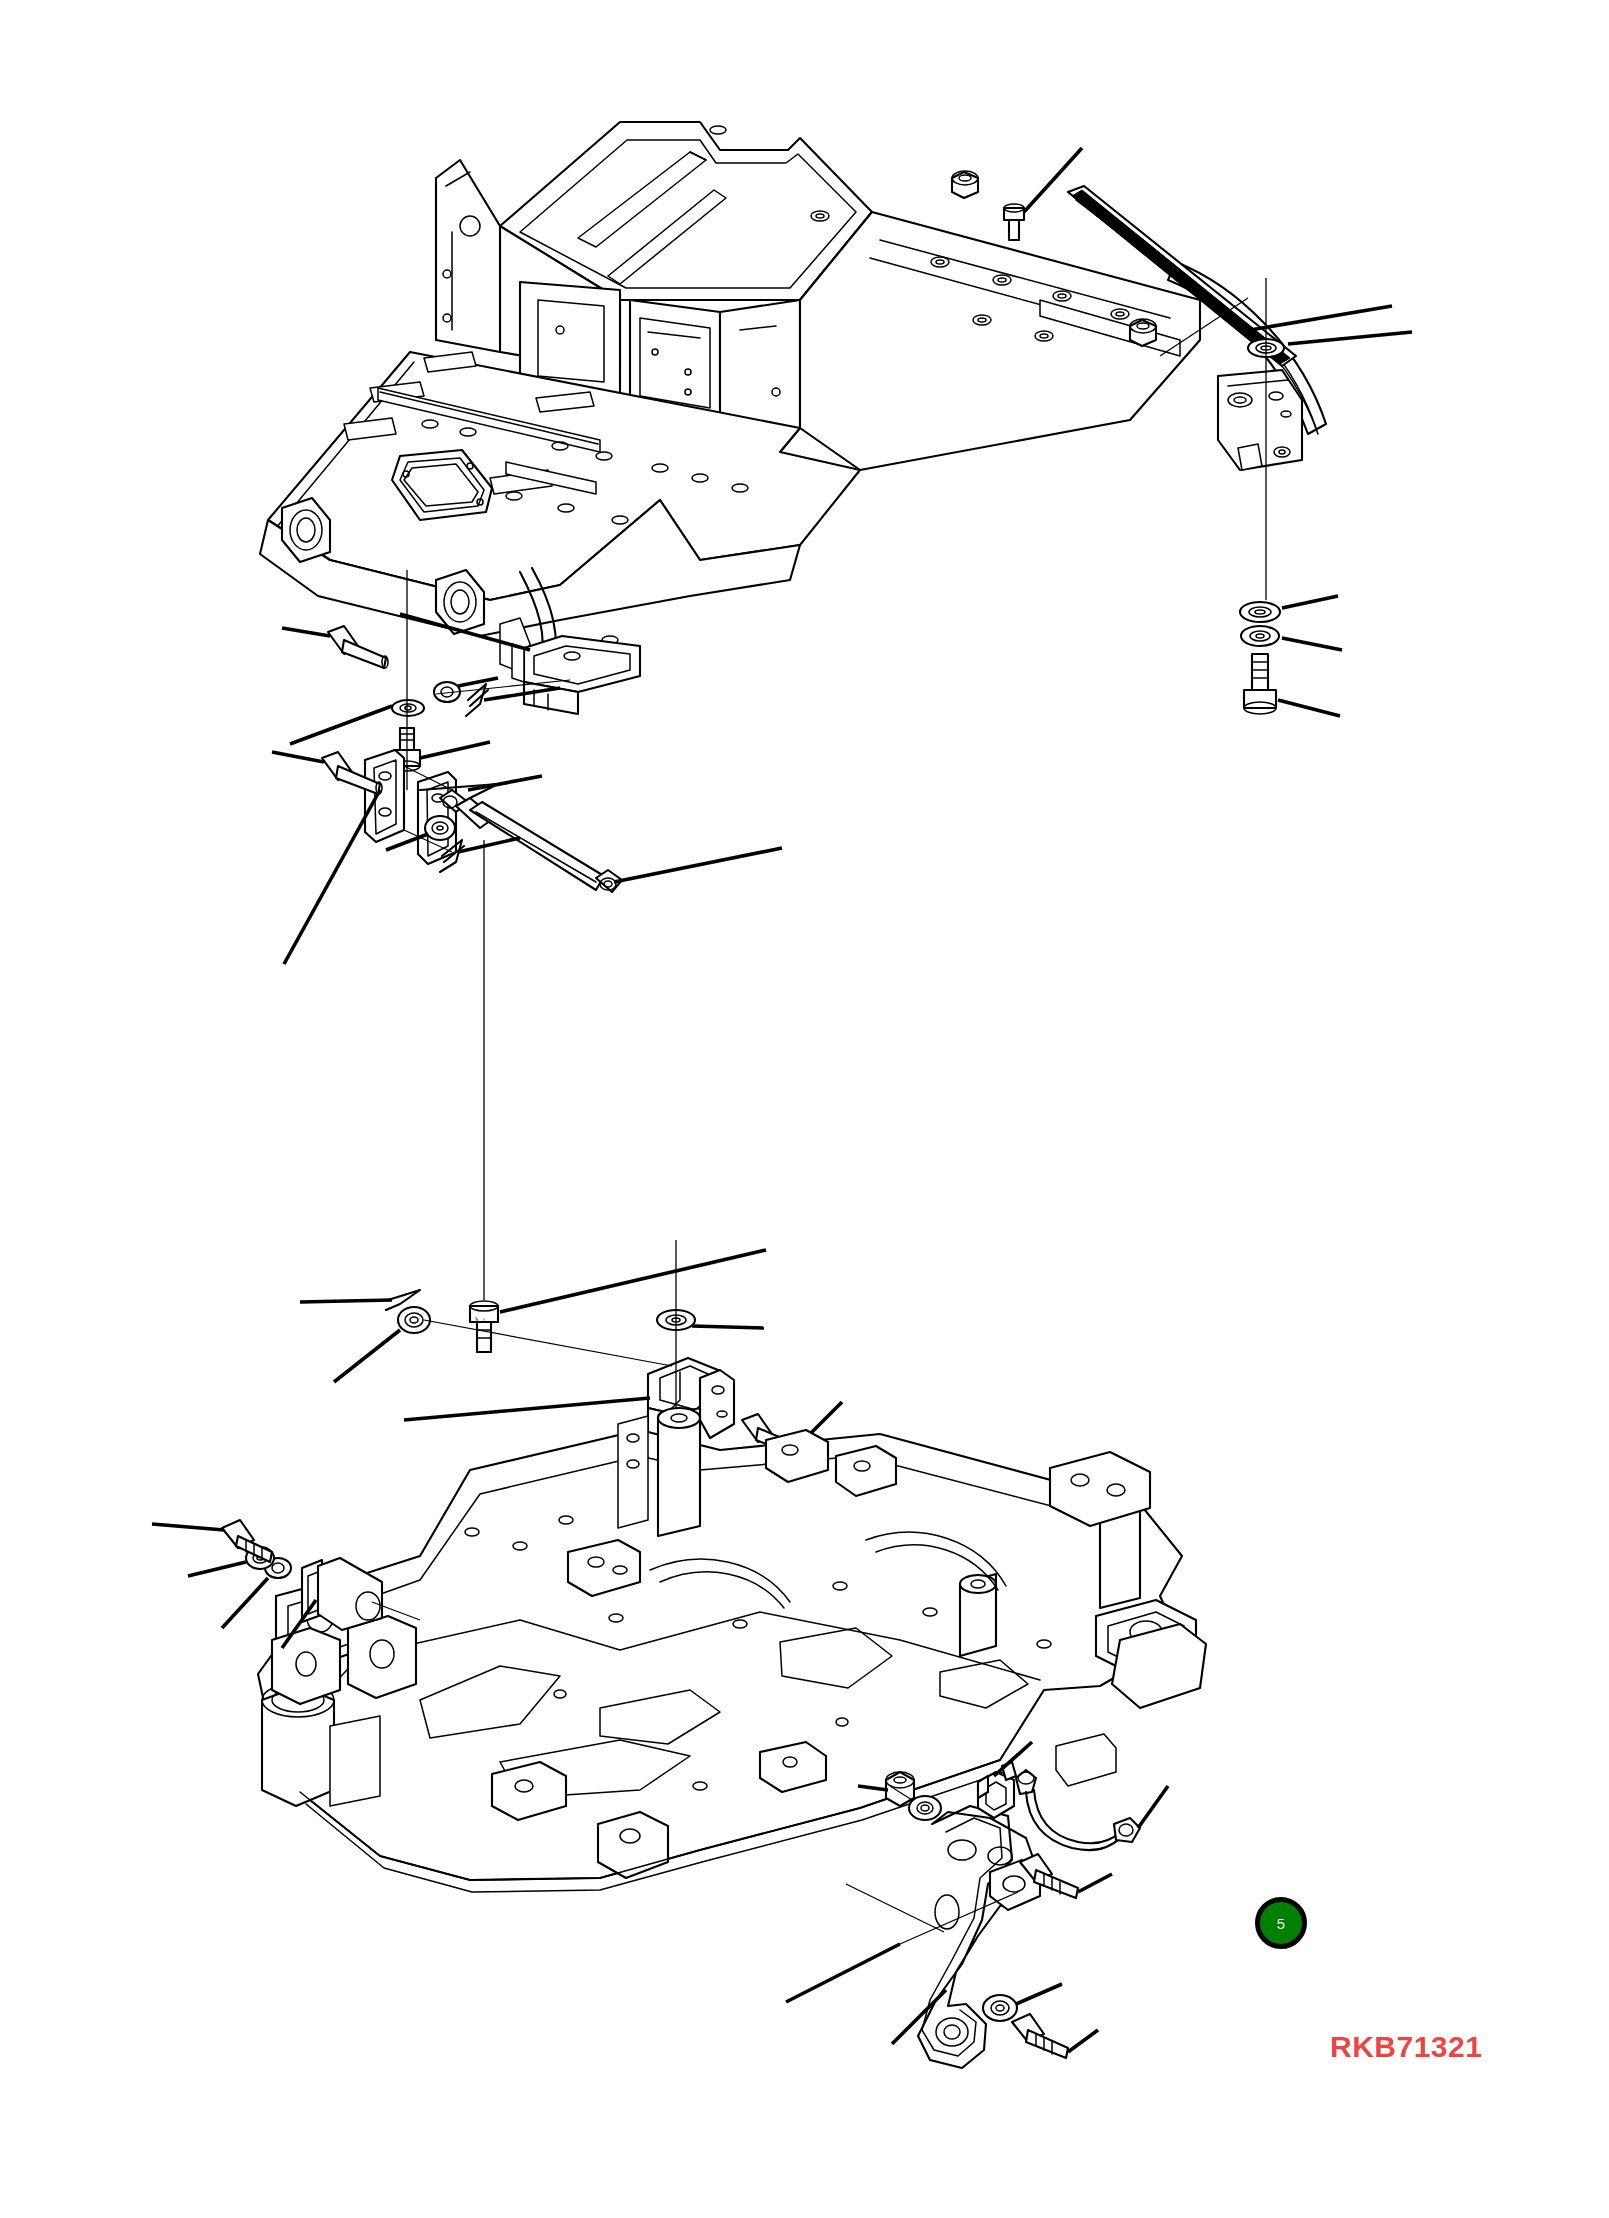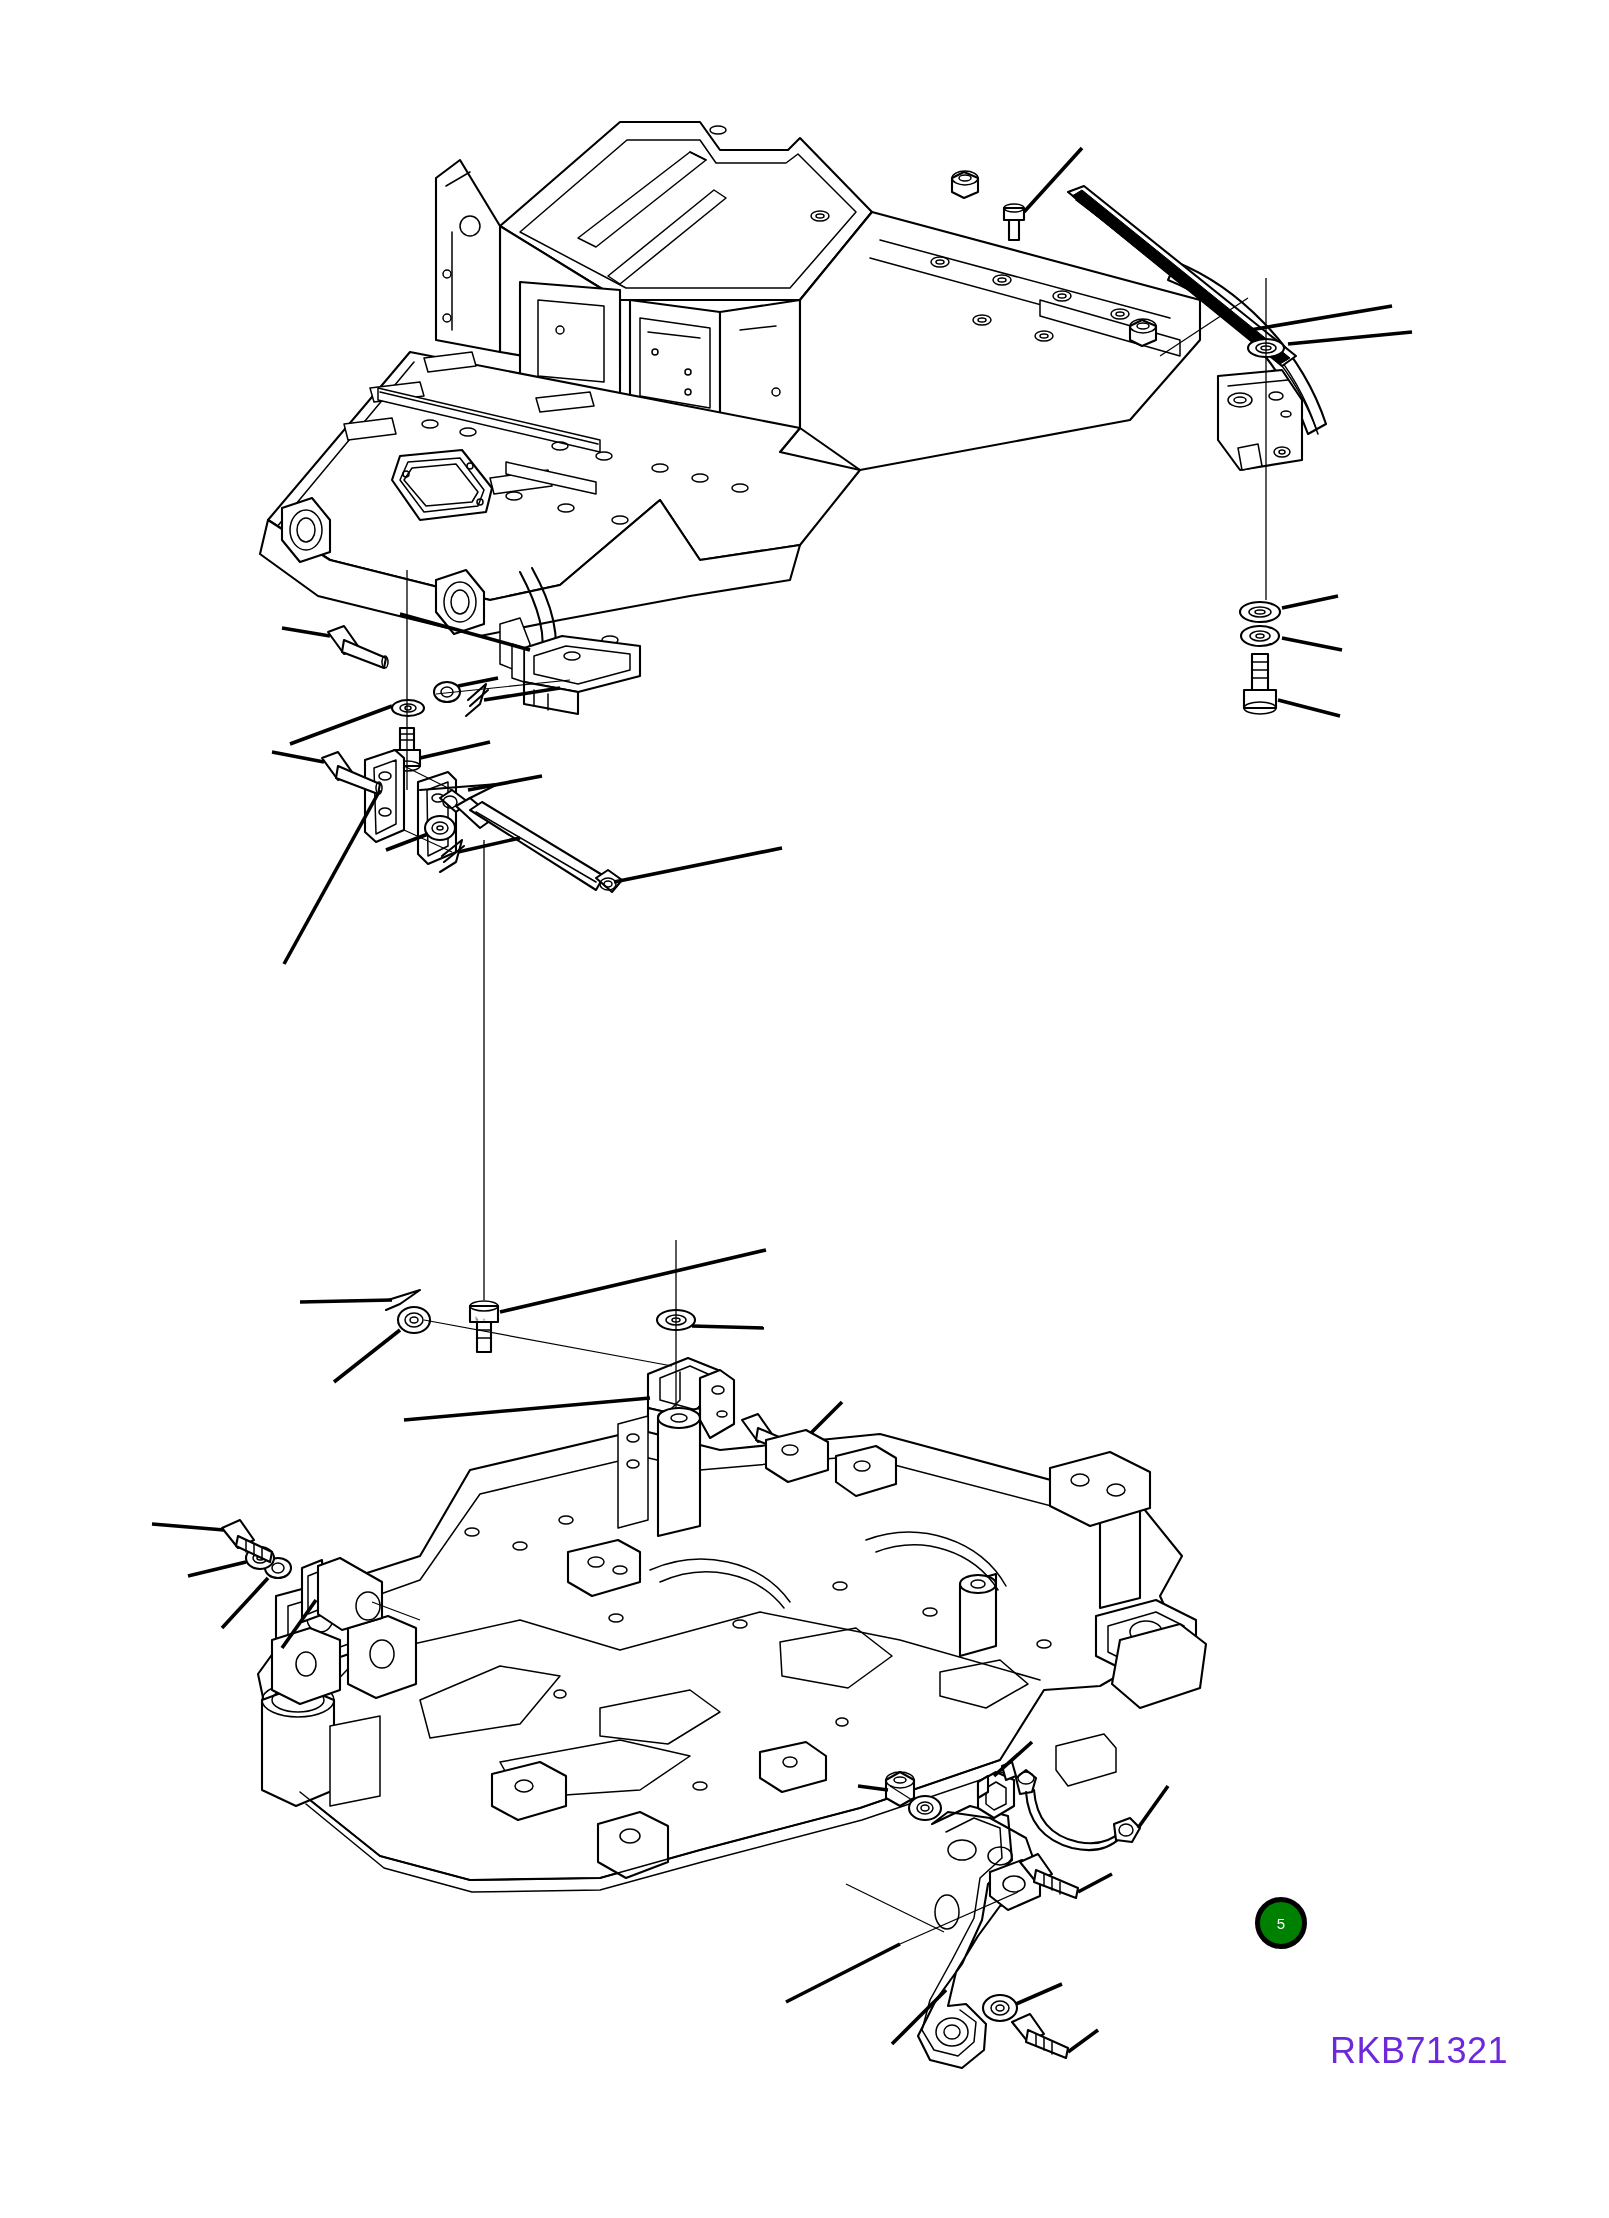--- a/index.html
+++ b/index.html
@@ -15,22 +15,22 @@
     border-radius:50%;
     background:#008000;
     border:5px solid #000000;
     box-sizing:border-box;
     display:flex;align-items:center;justify-content:center;
     color:#ffffff;font-size:15px;line-height:1;
     font-family:"Liberation Sans", sans-serif;
   }
   #drawingno{
     position:absolute;left:1330px;top:2030px;
-    font-size:36px;color:#6d28d9;letter-spacing:0.5px;
-    font-family:"Liberation Sans", sans-serif;white-space:nowrap;
+    font-size:30px;color:#ef4444;letter-spacing:0.5px;
+    font-family:"Liberation Sans", sans-serif;white-space:nowrap;font-weight:bold;
   }
 </style>
 </head>
 <body>
 
 <div id="sheet">
 
   <svg id="art" viewBox="0 0 1609 2218" xmlns="http://www.w3.org/2000/svg">
     <defs>
       <style>

